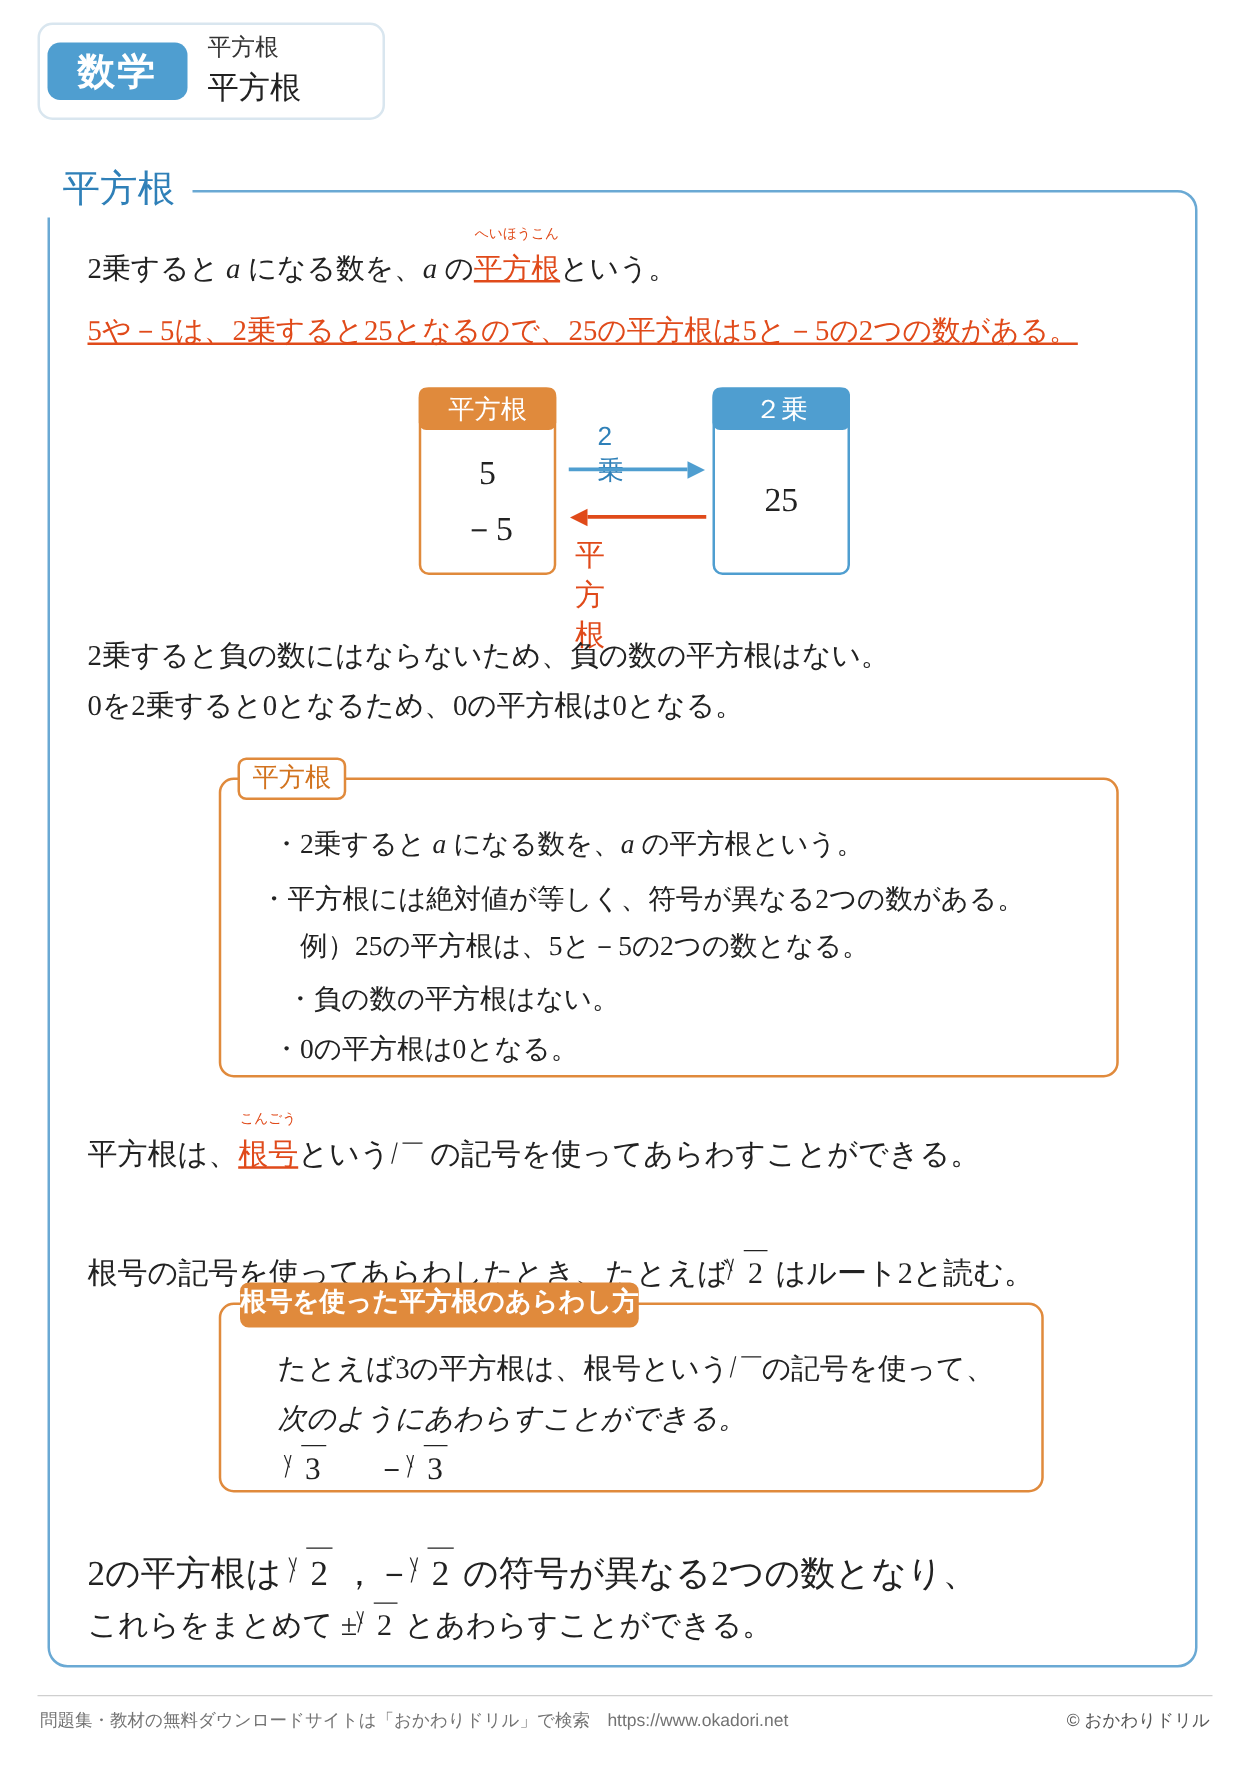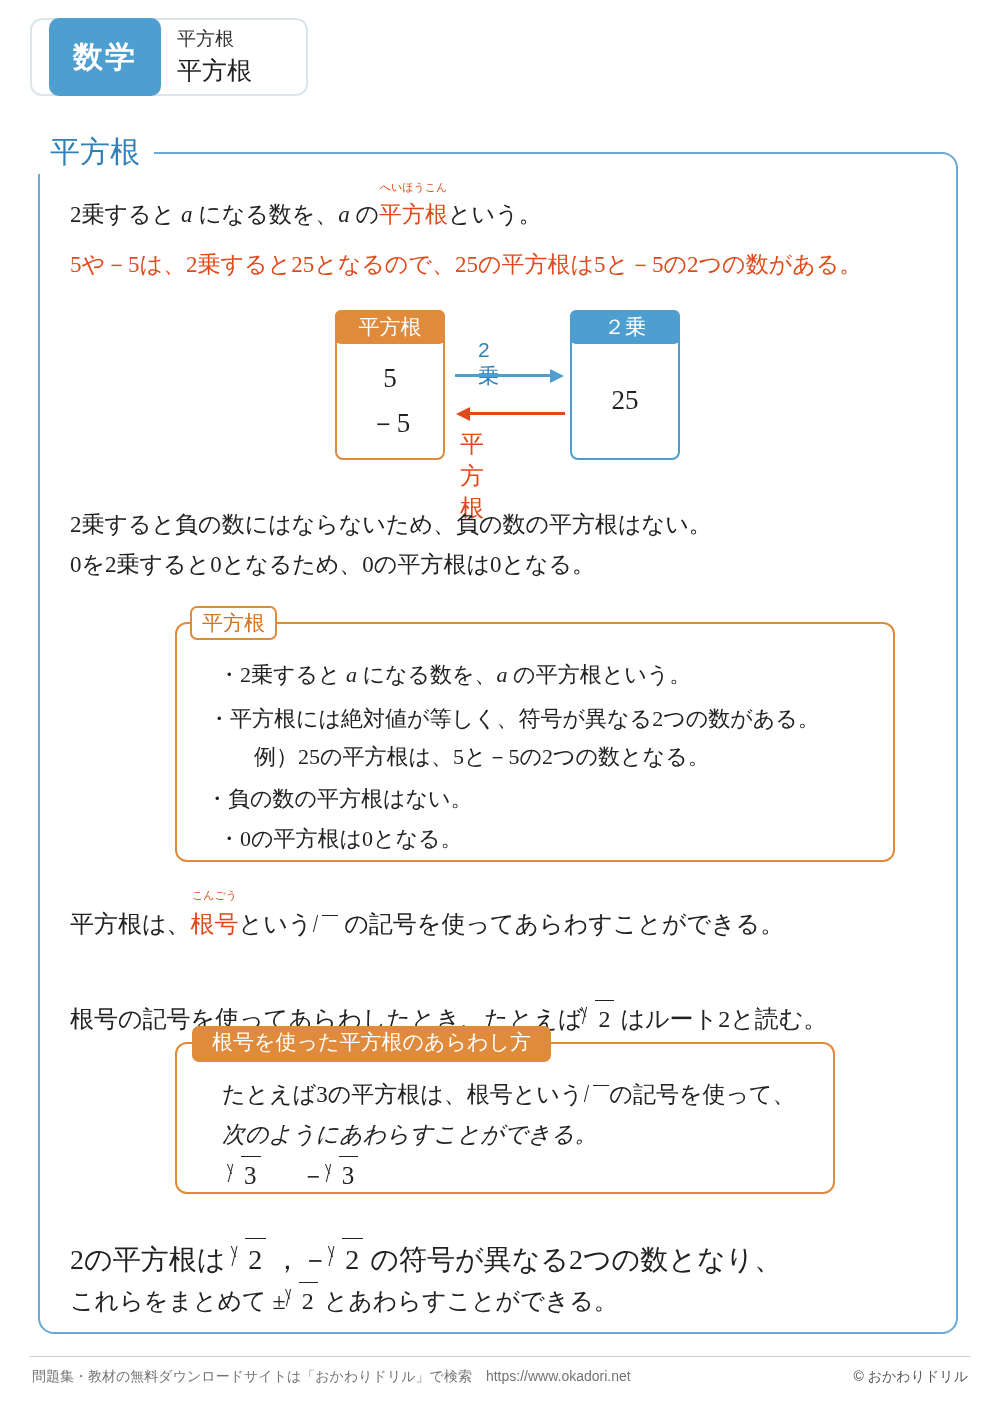--- a/index.html
+++ b/index.html
@@ -25,22 +25,22 @@
     height: 78px;
     border: 2px solid #d9e6ef;
     border-radius: 12px;
     background: #ffffff;
     box-sizing: border-box;
     display: flex;
     align-items: center;
   }
   .subject-badge {
     width: 112px;
-    height: 78px;
-    margin-left: 17px;
+    height: 46px;
+    margin-left: 6px;
     background: #4f9ed0;
     border-radius: 10px;
     color: #ffffff;
     font-size: 30px;
     font-weight: bold;
     display: flex;
     align-items: center;
     justify-content: center;
     letter-spacing: 2px;
     font-family: "Liberation Sans", sans-serif;
@@ -89,21 +89,21 @@
   }
 
   
   .tx {
     position: absolute;
     font-size: 23px;
     line-height: 1.5;
     white-space: nowrap;
   }
   .blk { color: #222222; }
-  .red { color: #e04a1a; }
+  .red { color: #e04a1a; text-decoration: underline; }
   .ital { font-style: italic; font-family: "Liberation Serif", serif; }
 
   .ruby-wrap {
     position: relative;
     display: inline-block;
   }
   .ruby-top {
     position: absolute;
     top: -16px;
     left: 0;
@@ -173,21 +173,22 @@
   }
   .obox-title {
     position: absolute;
     background: #e08a3c;
     color: #ffffff;
     border-radius: 7px;
     font-size: 21px;
     font-family: "Liberation Sans", sans-serif;
     height: 36px;
     line-height: 32px;
-    padding: 0 20px;
+    padding: 0 0;
+    font-weight: bold;
   }
   .obox-title-plain {
     position: absolute;
     background: #ffffff;
     color: #d2731f;
     font-size: 21px;
     font-family: "Liberation Sans", sans-serif;
     height: 30px;
     line-height: 30px;
     padding: 0 10px;
@@ -331,22 +332,22 @@
 <div class="tx blk" style="left:70px; top:508px;">2乗すると負の数にはならないため、負の数の平方根はない。</div>
 <div class="tx blk" style="left:70px; top:548px;">0を2乗すると0となるため、0の平方根は0となる。</div>
 
 <div class="obox" style="left:175px; top:622px; width:720px; height:240px;"></div>
 <div class="obox-title-plain" style="left:190px; top:606px;">平方根</div>
 
 <div class="obox-line" style="left:218px; top:658px;">
   <span>・2乗すると </span><span class="ital">a</span><span> になる数を、</span><span class="ital">a</span><span> の平方根という。</span>
 </div>
 <div class="obox-line" style="left:208px; top:702px;">・平方根には絶対値が等しく、符号が異なる2つの数がある。</div>
-<div class="obox-line" style="left:254px; top:740px;">例）25の平方根は、5と－5の2つの数となる。</div>
-<div class="obox-line" style="left:206px; top:782px;">・負の数の平方根はない。</div>
+<div class="obox-line" style="left:240px; top:740px;">例）25の平方根は、5と－5の2つの数となる。</div>
+<div class="obox-line" style="left:229px; top:782px;">・負の数の平方根はない。</div>
 <div class="obox-line" style="left:218px; top:822px;">・0の平方根は0となる。</div>
 
 <div class="tx blk" style="left:70px; top:906px; font-size:24px;">
   <span>平方根は、</span><span class="ruby-wrap red"><span class="ruby-top">こんごう</span><span>根号</span></span><span>という</span><span class="sqrt-empty"></span><span> の記号を使ってあらわすことができる。</span>
 </div>
 <div class="tx blk" style="left:70px; top:1000px; font-size:24px;">
   <span>根号の記号を使ってあらわしたとき、たとえば</span><span class="sqrt"><span class="rad">2</span></span><span> はルート2と読む。</span>
 </div>
 
 <div class="obox" style="left:175px; top:1042px; width:660px; height:152px;"></div>

